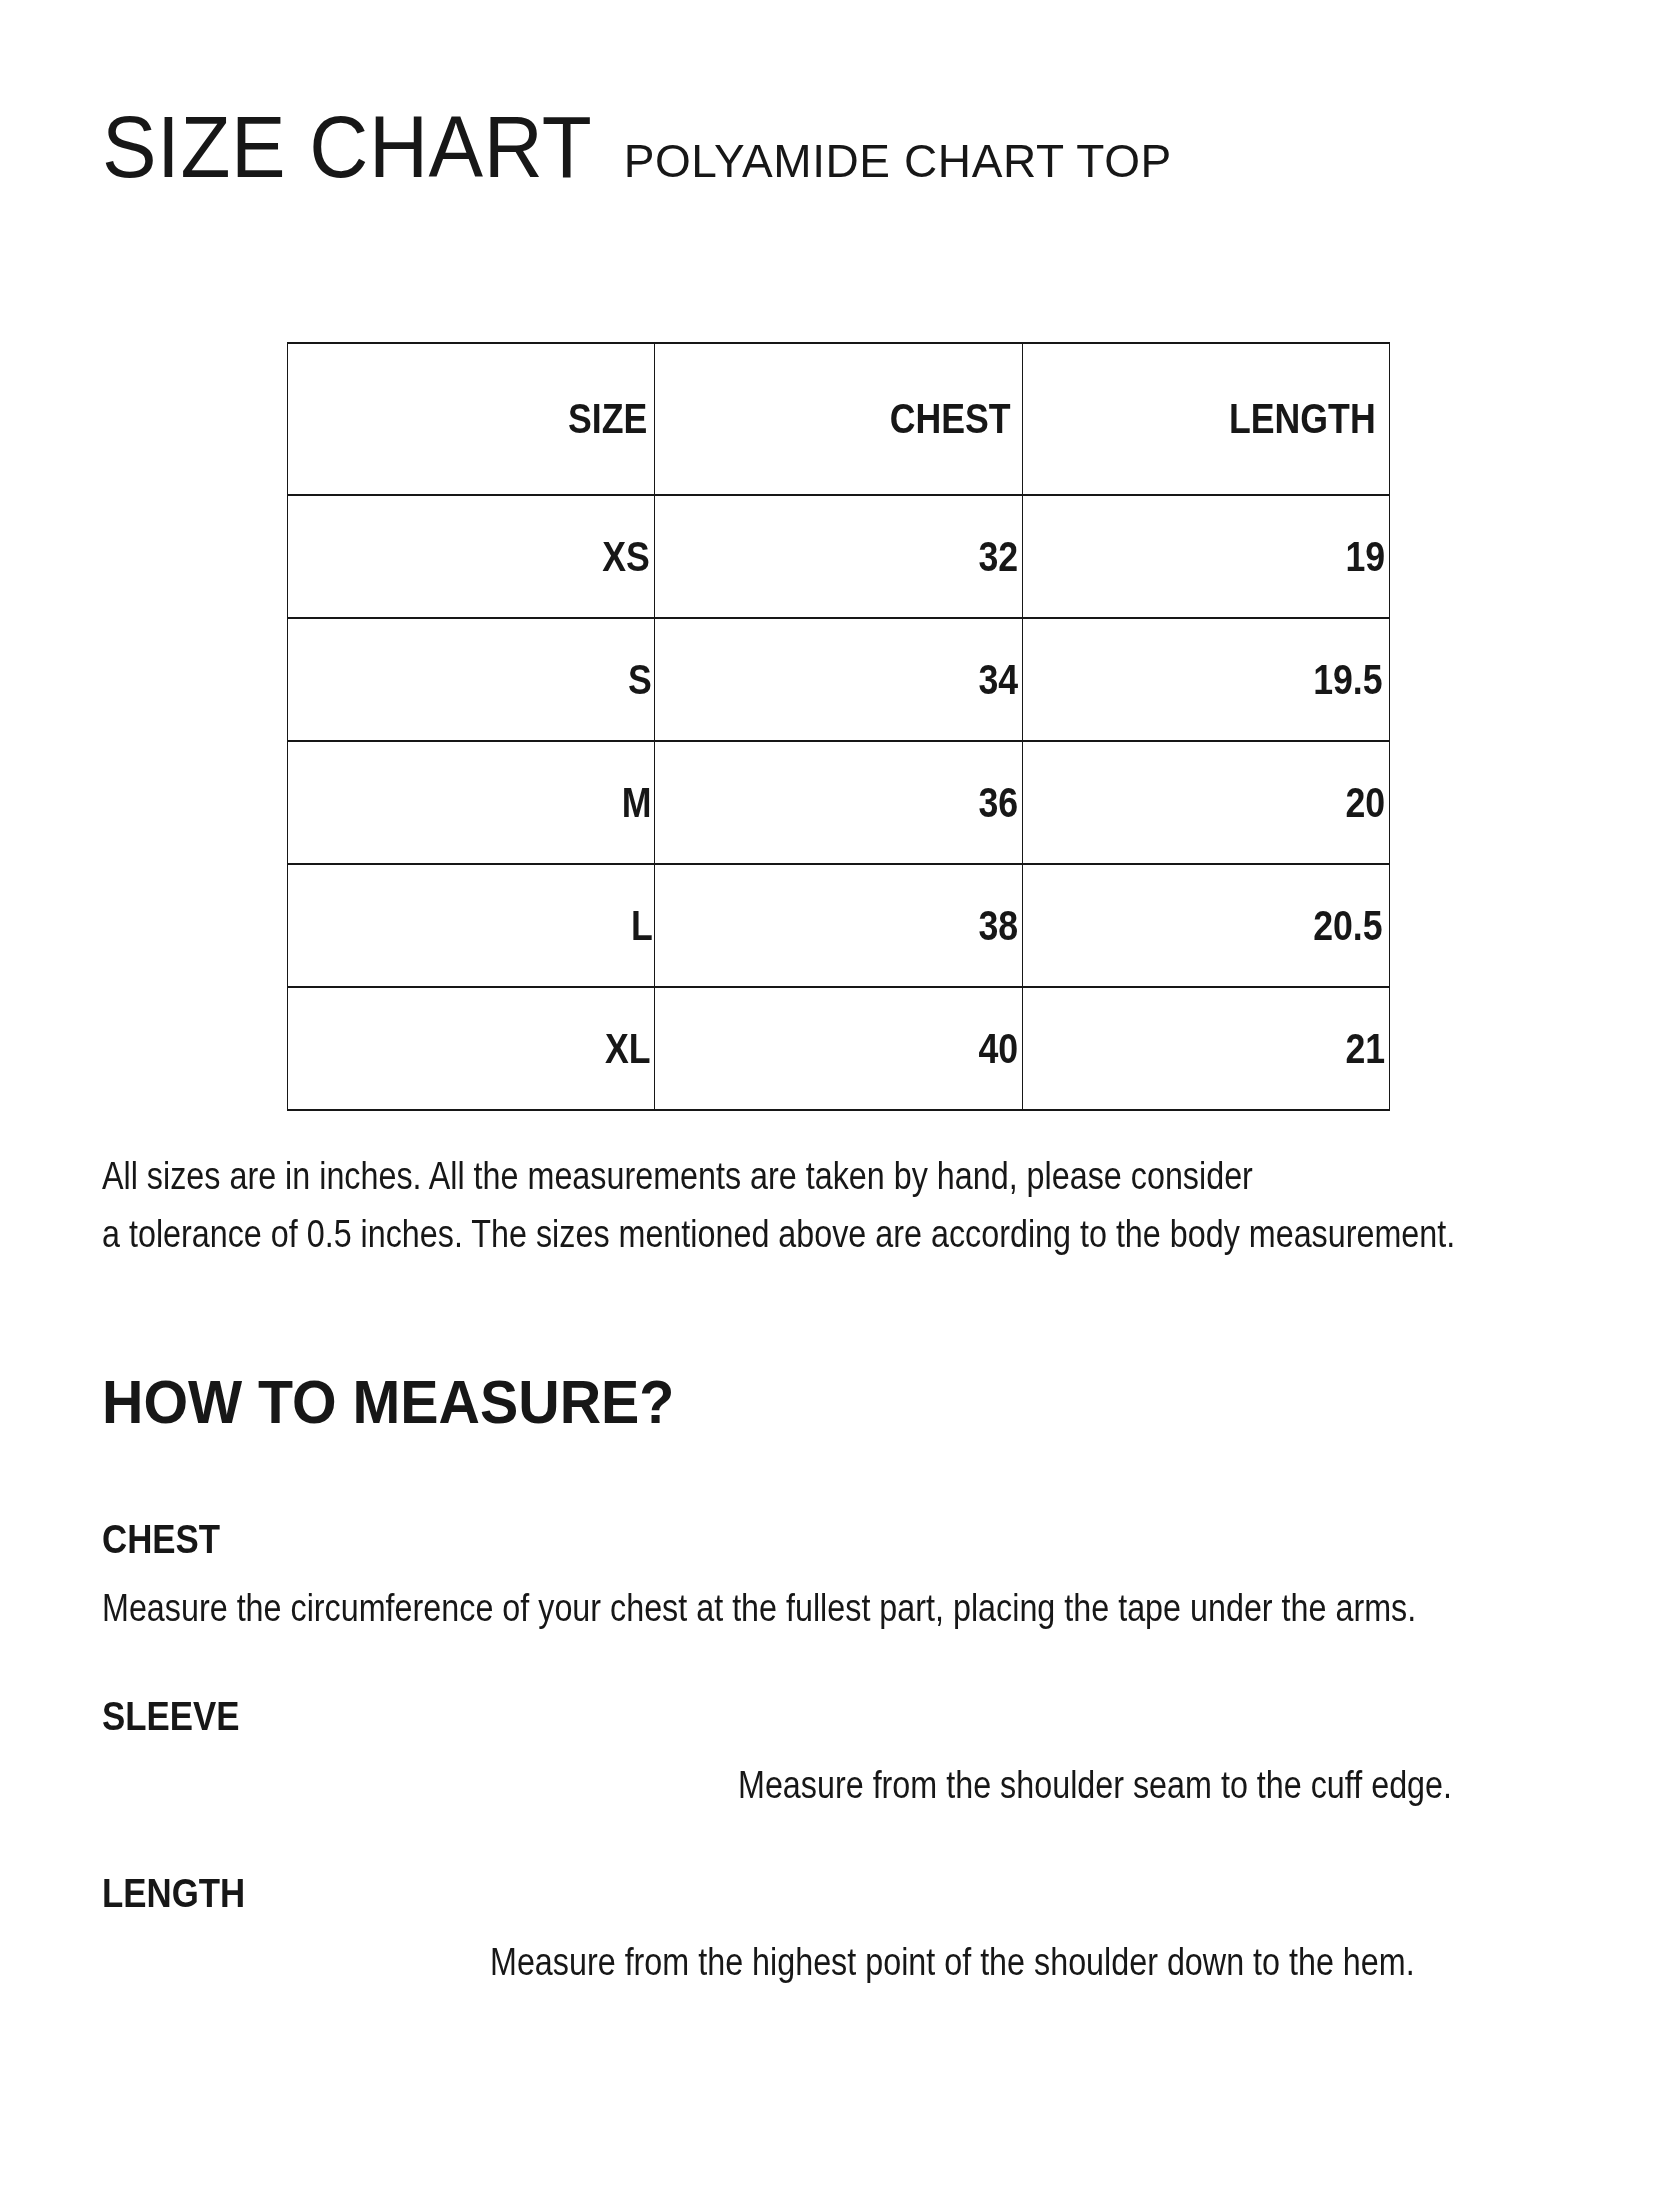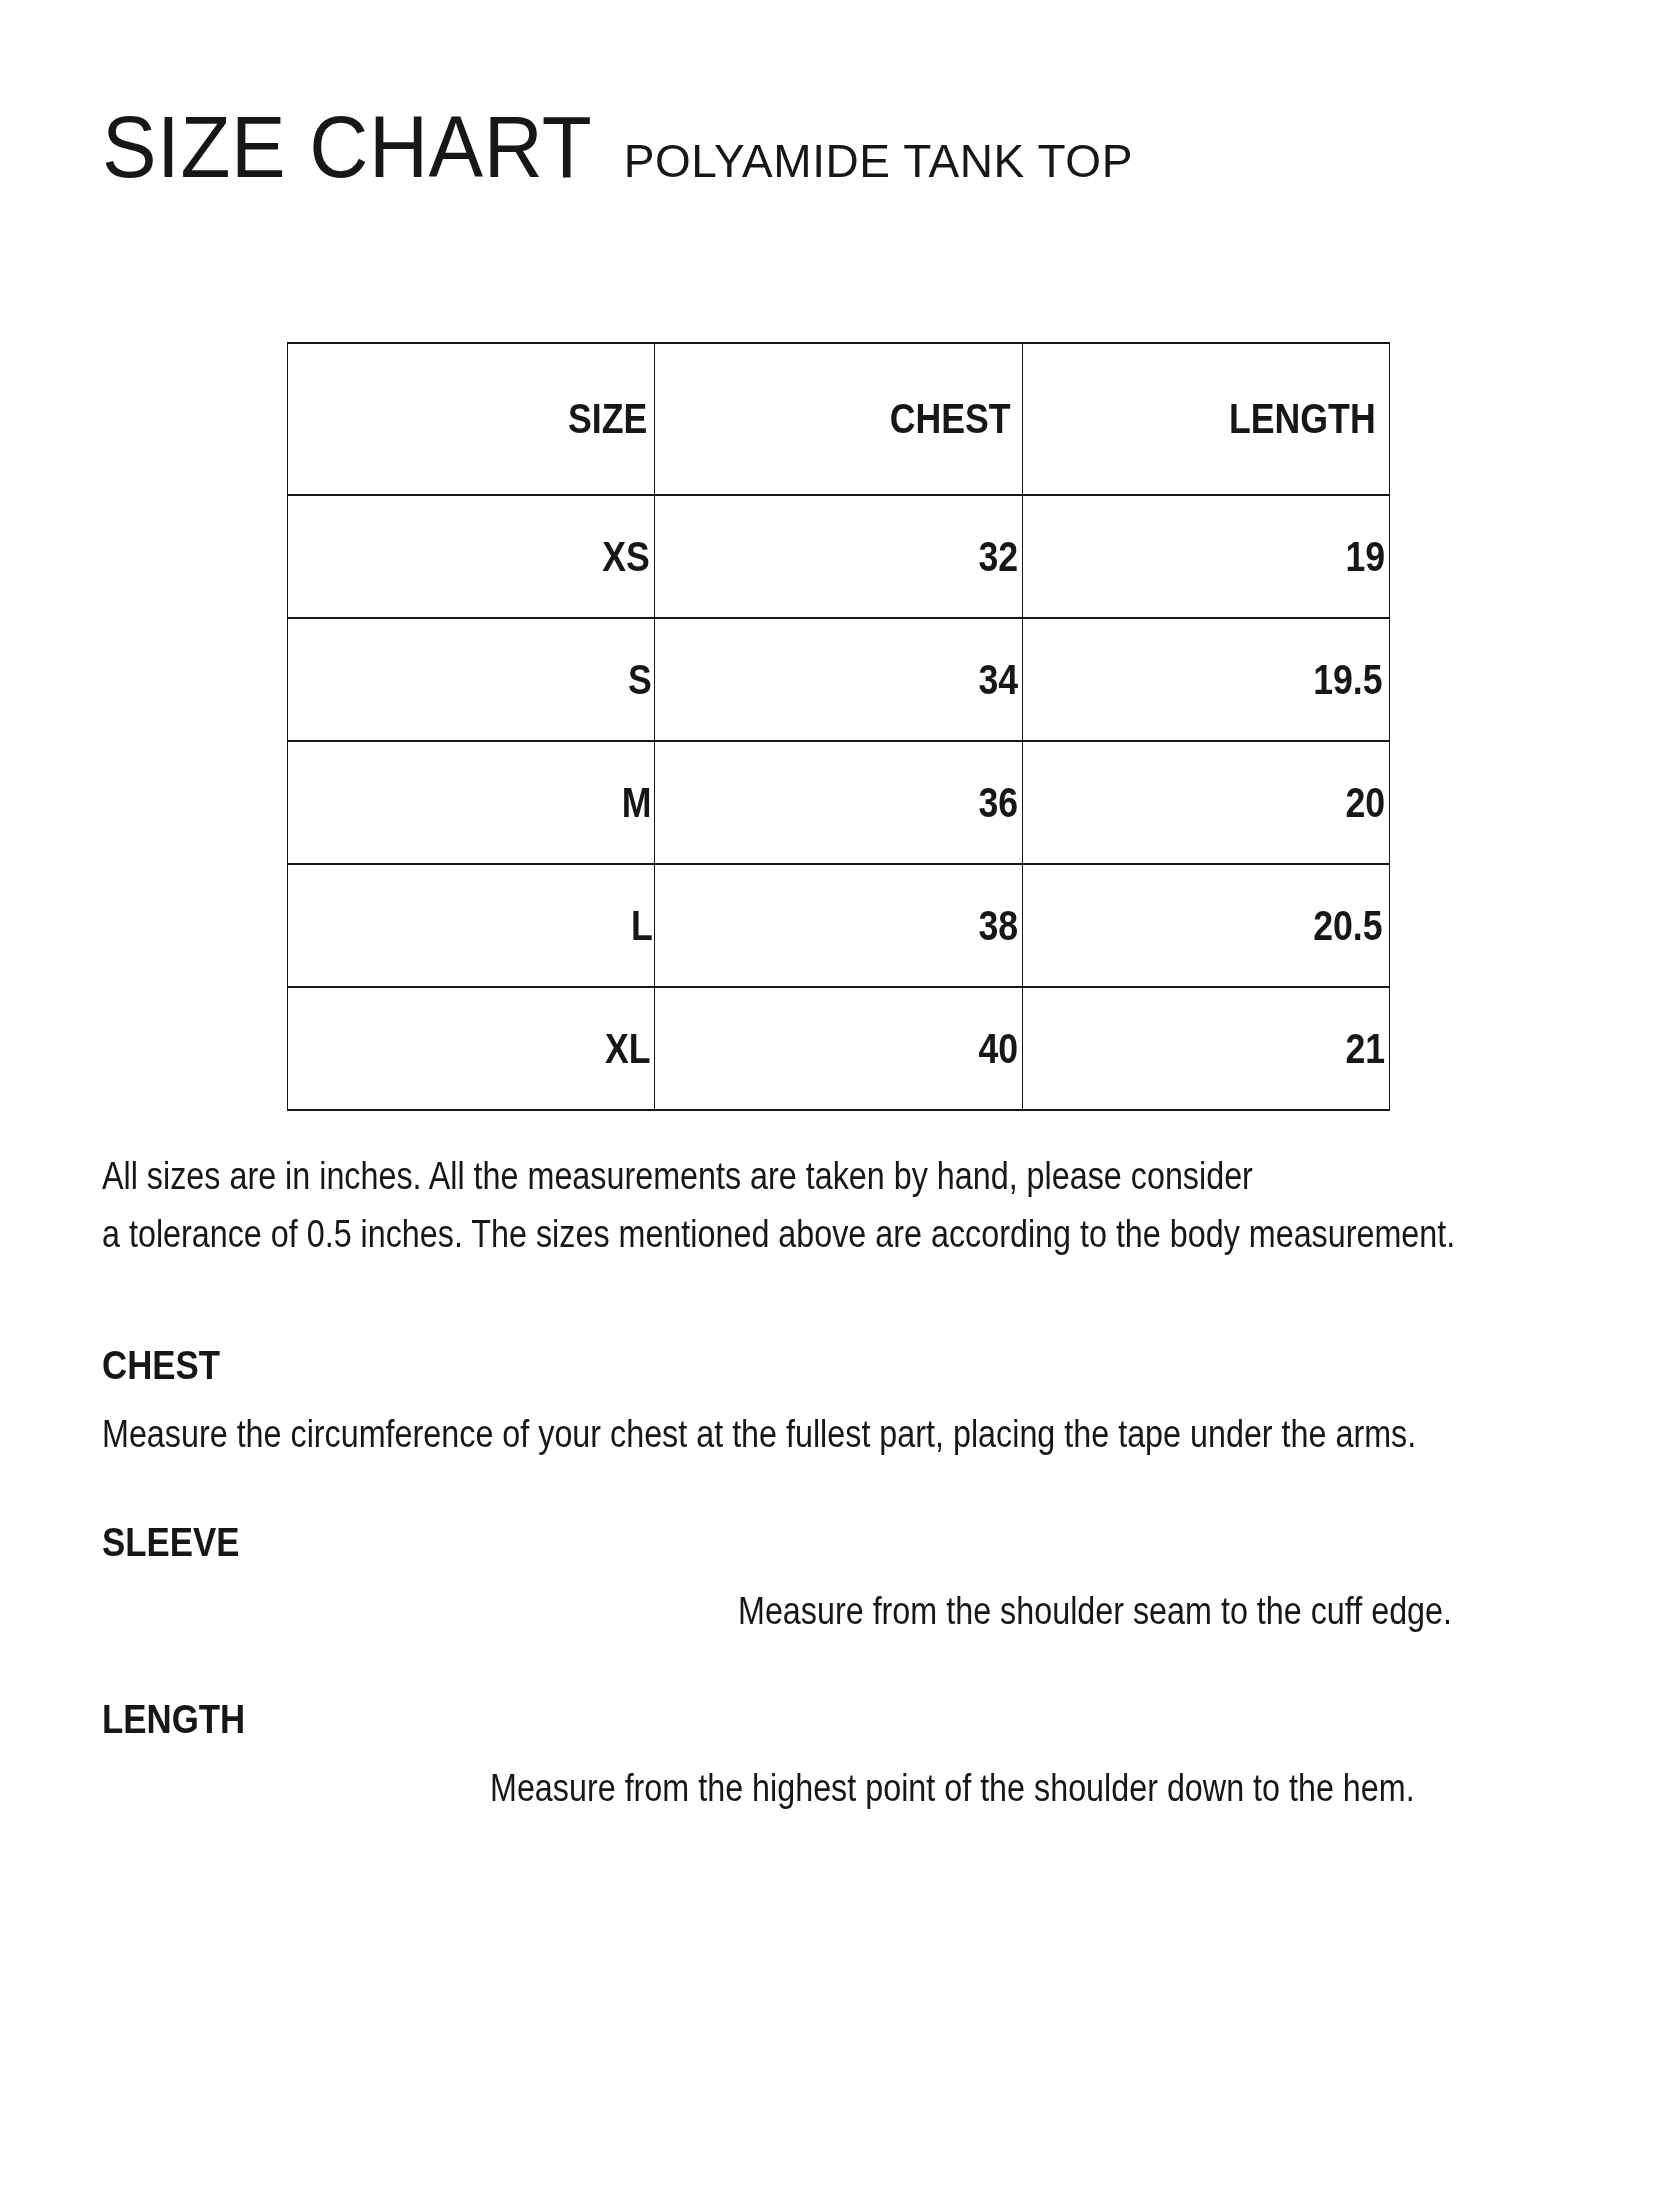--- a/index.html
+++ b/index.html
@@ -103,21 +103,21 @@
     text-align: right;
   }
 </style>
 </head>
 <body>
 
 <div class="page">
 
   <div class="masthead">
     <div class="title"><span class="cx-title">SIZE CHART</span></div>
-    <div class="product">POLYAMIDE TANK TOP</div>
+    <div class="product">POLYAMIDE CHART TOP</div>
   </div>
 
   <table class="size-table">
     <thead>
       <tr>
         <th><span class="cx cx-center">SIZE</span></th>
         <th><span class="cx cx-center">CHEST</span></th>
         <th><span class="cx cx-center">LENGTH</span></th>
       </tr>
     </thead>
@@ -148,20 +148,21 @@
         <td><span class="cx cx-center">21</span></td>
       </tr>
     </tbody>
   </table>
 
   <div class="note-body">
     <div class="note-line"><span class="cx cx-left">All sizes are in inches. All the measurements are taken by hand, please consider</span></div>
     <div class="note-line"><span class="cx cx-left">a tolerance of 0.5 inches. The sizes mentioned above are according to the body measurement.</span></div>
   </div>
 
+  <div class="htm-heading"><span class="cx-h2">HOW TO MEASURE?</span></div>
 
   <div class="msection first">
     <div class="mlabel"><span class="cx cx-left">CHEST</span></div>
     <div class="mtext"><span class="cx cx-left">Measure the circumference of your chest at the fullest part, placing the tape under the arms.</span></div>
   </div>
 
   <div class="msection">
     <div class="mlabel"><span class="cx cx-left">SLEEVE</span></div>
     <div class="mtext"><span class="cx cx-left">Measure from the shoulder seam to the cuff edge.</span></div>
   </div>

